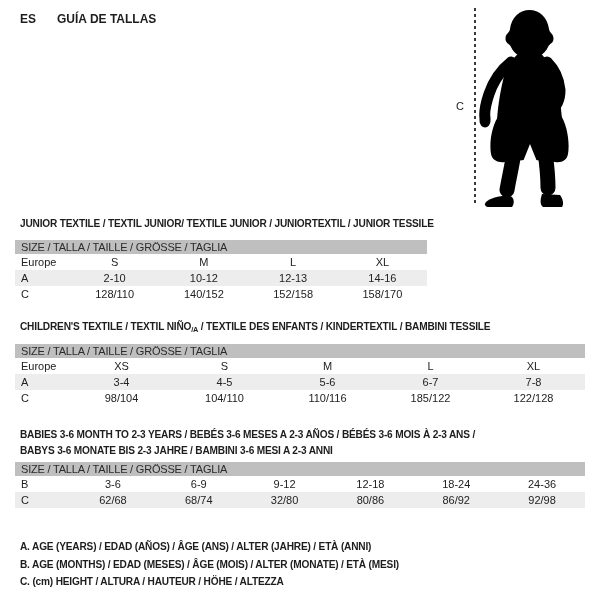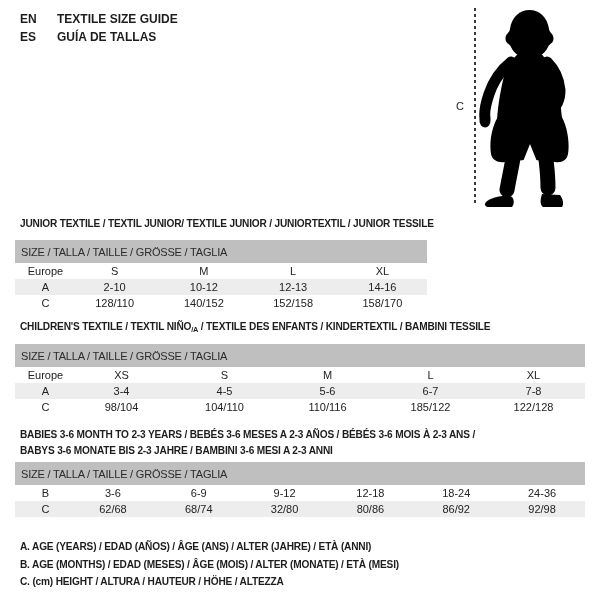--- a/index.html
+++ b/index.html
@@ -20,43 +20,40 @@
   .baby-svg{position:absolute;left:478px;top:4px;}
   
   .sec-title{
     position:absolute;left:20px;font-size:11px;font-weight:bold;white-space:nowrap;
     letter-spacing:-0.2px;transform:scaleX(.92);transform-origin:0 0;line-height:16px;
   }
   .sub{font-size:8px;vertical-align:-2px;}
   
   .size-table{position:absolute;border-collapse:collapse;table-layout:fixed;font-size:11px;}
   .size-table th.size-head{
-    background:#bfbfbf;height:23px;font-weight:normal;text-align:left;
+    background:#bfbfbf;height:14px;font-weight:normal;text-align:left;
     padding:0 0 0 6px;color:#2b2b2b;letter-spacing:-0.2px;margin-top:26px;
   }
   .size-table td{height:16px;padding:0;text-align:center;color:#222;font-weight:normal;}
-  .size-table td.lbl{text-align:center;padding-left:6px;}
+  .size-table td.lbl{text-align:left;padding-left:6px;}
   .size-table tr.stripe td{background:#ededed;}
   col.c0{width:55px;}
   .t1{left:15px;top:240px;width:412px;}
   .t2{left:15px;top:344px;width:570px;}
   .t3{left:15px;top:462px;width:570px;}
   
   .legend{position:absolute;left:20px;top:538px;transform:scaleX(.92);transform-origin:0 0;}
   .legend-row{height:17.5px;line-height:17.5px;font-size:11px;font-weight:bold;white-space:nowrap;letter-spacing:-0.2px;}
 </style>
 </head>
 <body>
 
 <div class="canvas">
 
   <div class="lang-list">
-    <div class="lang-row">
-      <span class="lang-code">EN</span><span>TEXTILE SIZE GUIDE</span>
-    </div>
     <div class="lang-row">
       <span class="lang-code">ES</span><span>GUÍA DE TALLAS</span>
     </div>
   </div>
 
   <div class="dotted-line"></div>
   <span class="c-label">C</span>
   <svg class="baby-svg" width="118" height="206" viewBox="0 0 118 206" xmlns="http://www.w3.org/2000/svg">
     <g fill="#000000" stroke="none">
 

